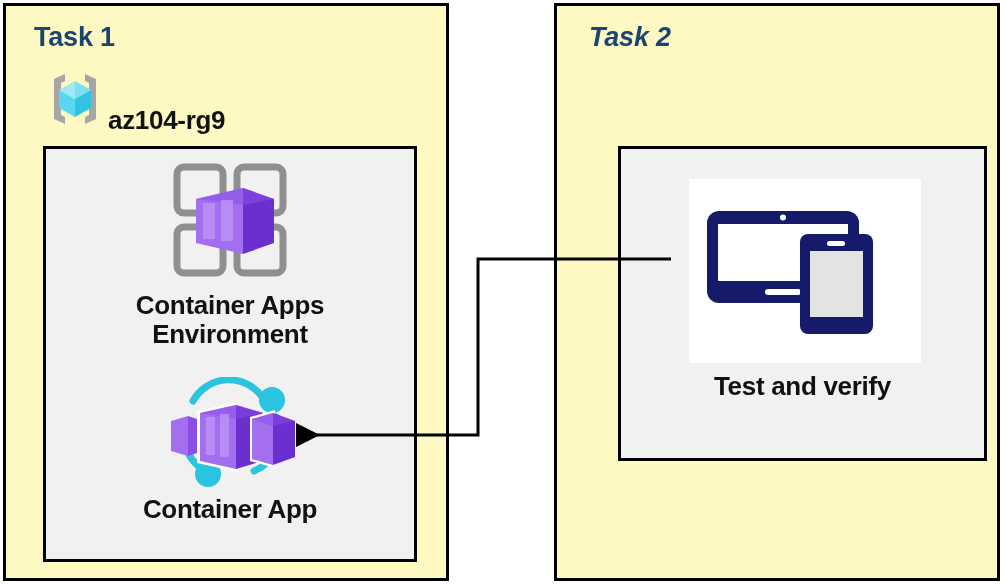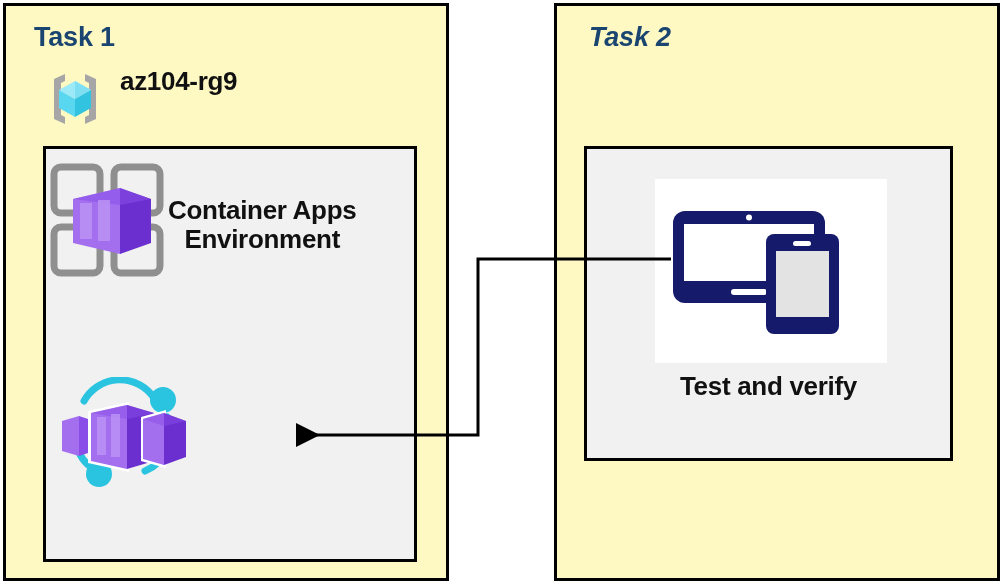--- a/index.html
+++ b/index.html
@@ -42,47 +42,46 @@
     white-space: nowrap;
   }
   #task2-panel .task-title { left: 32px; font-style: italic; }
 
   
   .rg-row {
     position: absolute;
     left: 36px;
     top: 60px;
     display: flex;
-    align-items: flex-start;
-    gap: 12px;
+    align-items: flex-end;
   }
   .rg-label {
     font-size: 26px;
     font-weight: bold;
     color: #111111;
     white-space: nowrap;
     letter-spacing: -0.3px;
   }
 
   
   .inner-box {
     position: absolute;
     background: #f1f1f1;
     border: 3px solid #000000;
     box-sizing: border-box;
   }
   #task1-inner { left: 37px;  top: 140px; width: 374px; height: 416px; }
-  #task2-inner { left: 27px;  top: 140px; width: 369px; height: 315px; }
+  #task2-inner { left: 61px;  top: 140px; width: 369px; height: 315px; }
 
   
   .node {
     position: absolute;
     width: 100%;
     display: flex;
-    flex-direction: row;
+    flex-direction: column;
     align-items: center;
   }
   #node-cae { top: 10px; }
   #node-ca  { top: 228px; }
 
   .node-label {
     font-size: 26px;
     font-weight: bold;
     color: #111111;
     text-align: center;
@@ -199,20 +198,21 @@
             <path d="M45 36 L81 28 L108 36 L81 42 Z" fill="#8a4ee8" opacity="0.5"></path>
             <rect x="51" y="40" width="9" height="38" fill="#bb93f5" opacity="0.8"></rect>
             <rect x="65" y="37" width="9" height="43" fill="#bb93f5" opacity="0.8"></rect>
 
             <path d="M95 40 L120 33 L120 91 L95 84 Z" fill="#ffffff"></path>
             <path d="M97 42 L118 36 L118 88 L97 82 Z" fill="#a36fef"></path>
             <path d="M118 36 L140 44 L140 80 L118 88 Z" fill="#6B2FD0"></path>
             <path d="M97 42 L118 36 L140 44 L118 49 Z" fill="#8a4ee8" opacity="0.5"></path>
           </svg>
         </span>
+        <div class="node-label">Container App</div>
       </div>
 
     </div>
   </div>
 
   <div class="task-panel" id="task2-panel">
 
     <div class="task-title">Task 2</div>
 
     <div class="inner-box" id="task2-inner">

